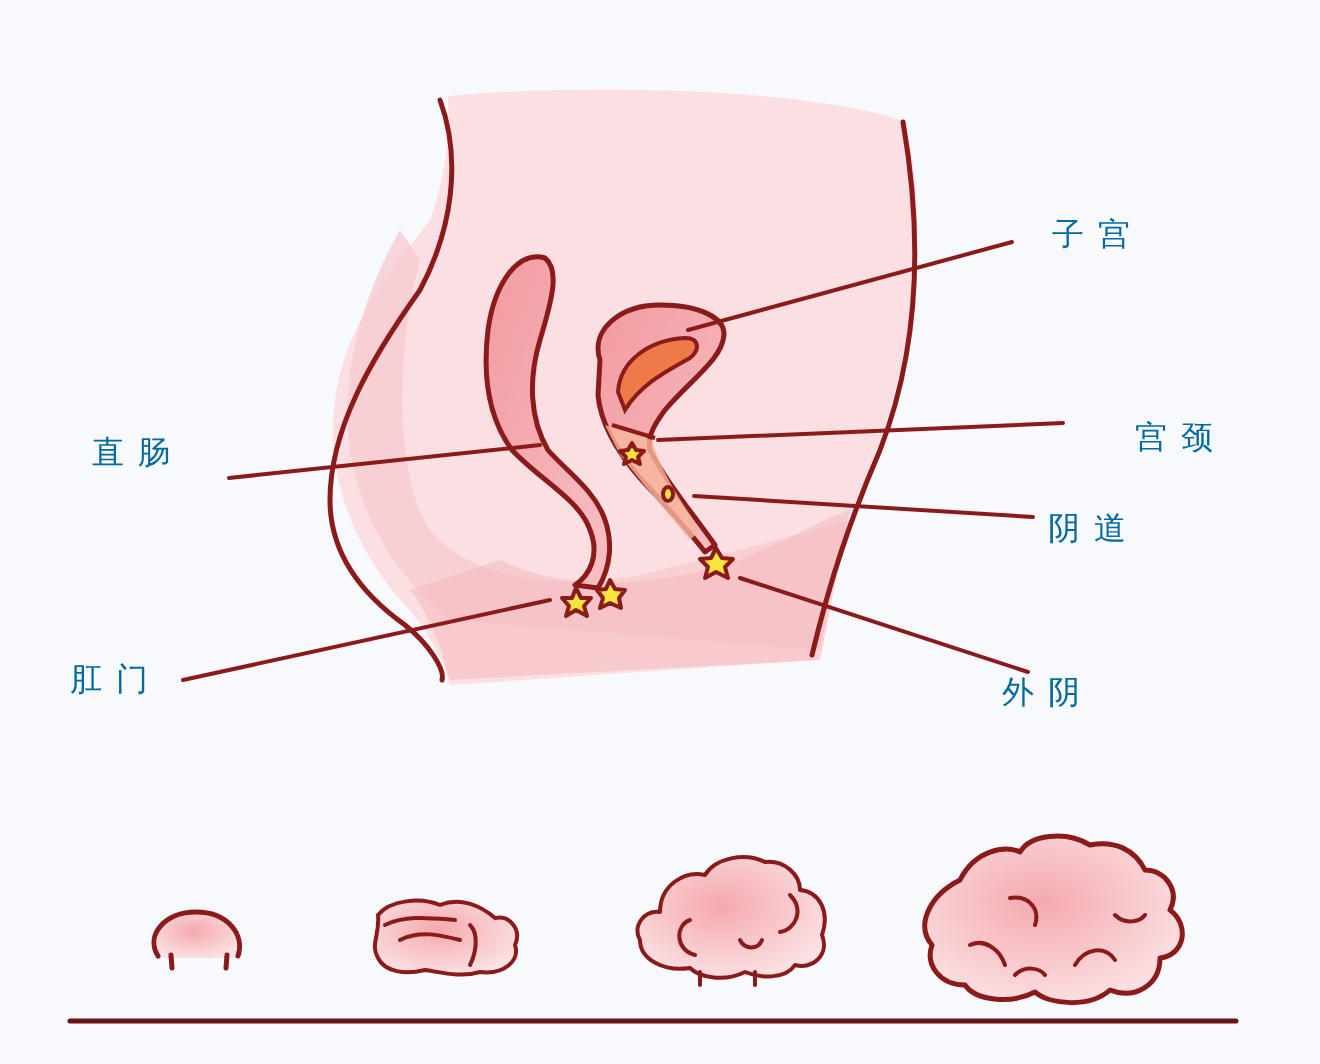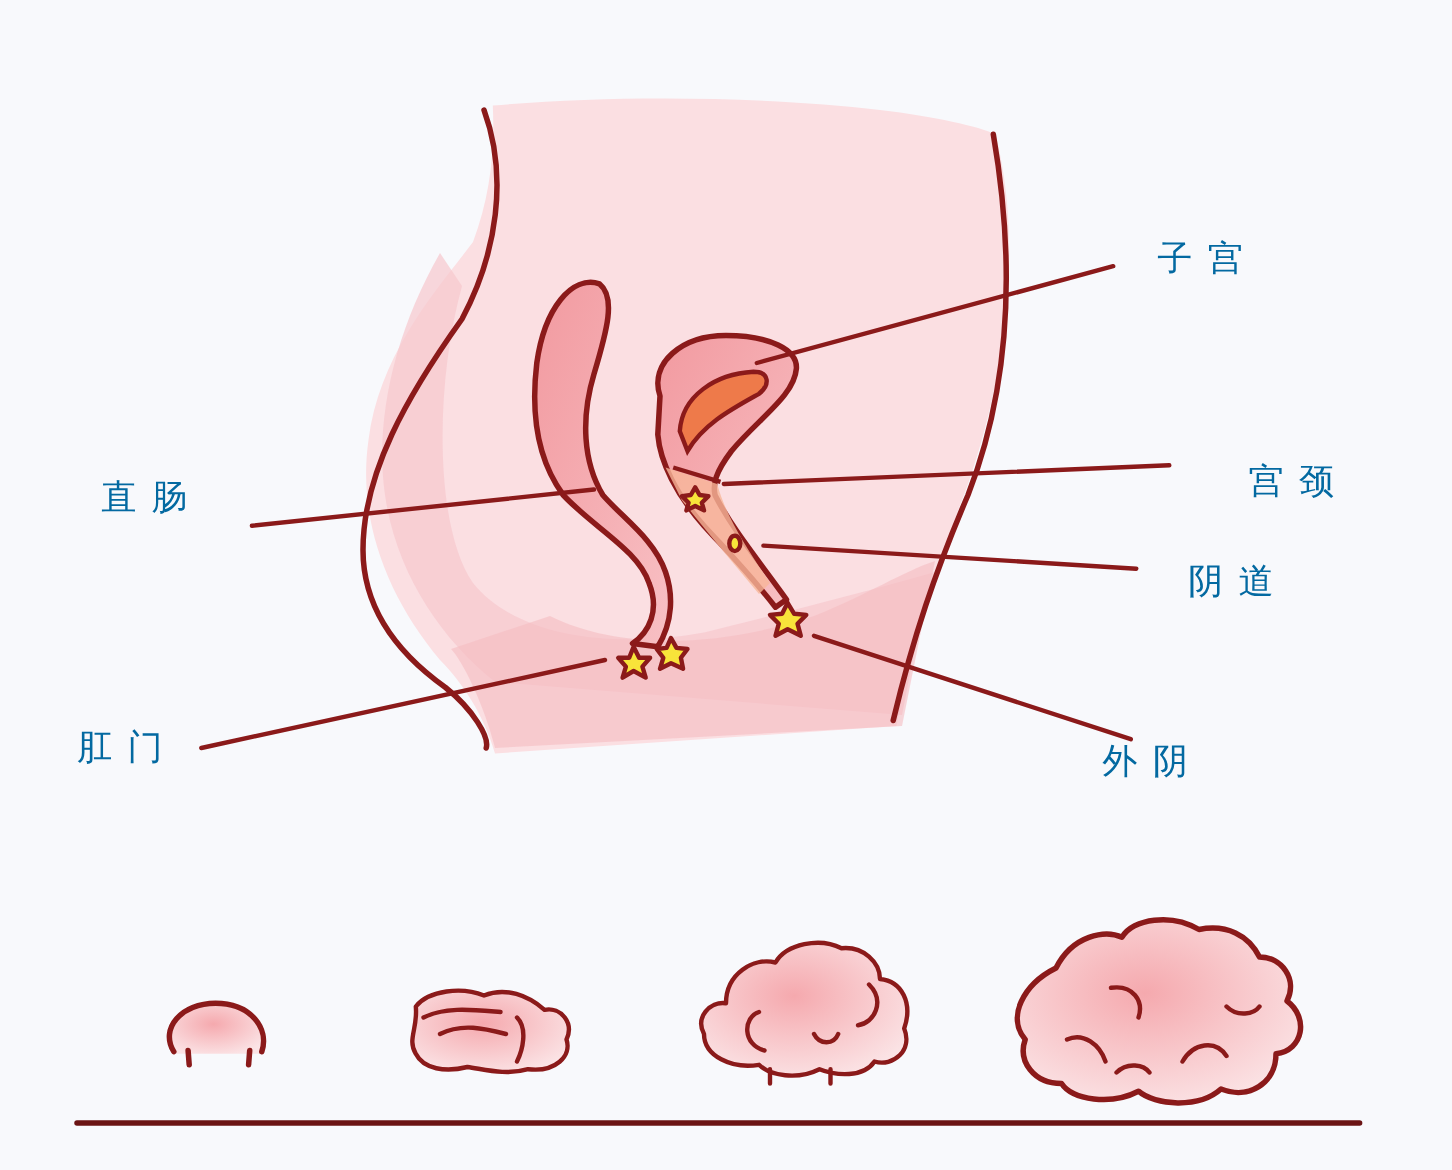--- a/index.html
+++ b/index.html
@@ -113,16 +113,16 @@
              C915,925 930,895 960,880 Z" fill="url(#growthGrad)" stroke="#8b1a1a" stroke-width="5" stroke-linejoin="round"></path>
     <path d="M1010,898 C1030,895 1040,910 1035,925 M970,945 C985,938 1000,950 1005,965 M1015,975 C1025,965 1040,968 1045,975
              M1075,965 C1085,948 1105,945 1115,960 M1115,915 C1125,925 1140,922 1145,915" fill="none" stroke="#8b1a1a" stroke-width="4" stroke-linecap="round"></path>
   </g>
 
   <line x1="70" y1="1021" x2="1236" y2="1021" stroke="#6b1414" stroke-width="5" stroke-linecap="round"></line>
 </svg>
 
 <div class="label" style="left:1052px; top:218px;">子宫</div>
 <div class="label" style="left:1135px; top:405px;margin-top:16px;">宫颈</div>
-<div class="label" style="left:1080px; top:512px;">阴道</div>
+<div class="label" style="left:1048px; top:512px;">阴道</div>
 <div class="label" style="left:1002px; top:676px;">外阴</div>
 <div class="label" style="left:92px; top:436px;">直肠</div>
 <div class="label" style="left:70px; top:663px;">肛门</div>
 
 </body></html>

